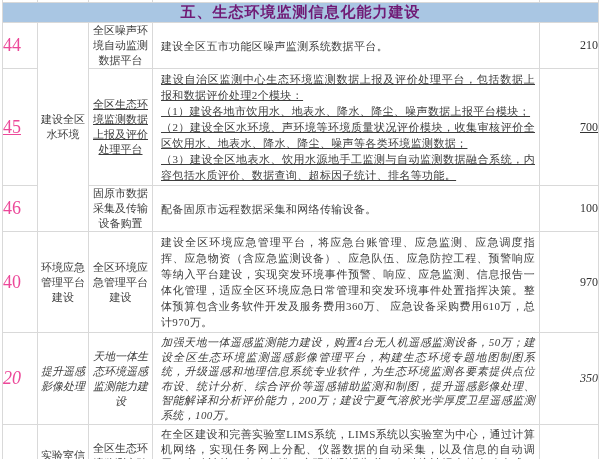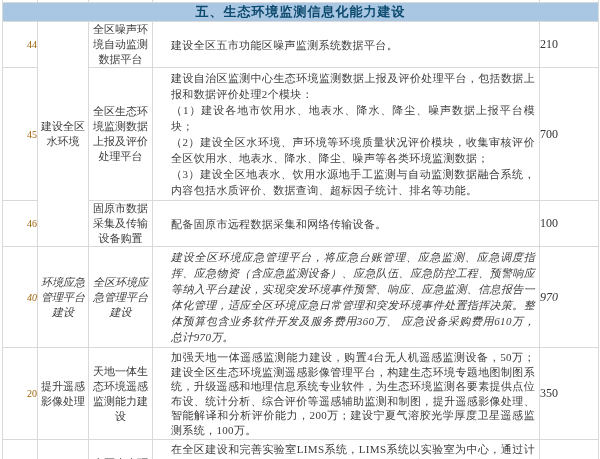--- a/index.html
+++ b/index.html
@@ -16,45 +16,45 @@
     border:1px solid #d9d9d9;
     vertical-align:middle;
     overflow:hidden;
     padding:0;
   }
   
   tr.top-strip td{height:2px;border-top:none;background:#fff;}
   
   tr.section-row td{
     height:17px;background:#a9c6e3;text-align:center;
-    font-weight:bold;font-size:13px;letter-spacing:1px;color:#0c4a6e;
+    font-weight:bold;font-size:15px;letter-spacing:1px;color:#701a75;
   }
   .no{
-    text-align:right;font-size:10px;color:#a16207;
+    text-align:left;font-size:18px;color:#ec4899;
   }
   .cat,.proj{
     text-align:center;font-size:11px;color:#3d3d3d;
     word-break:break-all;line-height:15px;
     padding:0 2px;
   }
   .desc{
     font-size:11px;color:#3d3d3d;
     text-align:justify;word-break:break-all;
     white-space:pre-line;
-    padding:2px 4px 2px 18px;
+    padding:2px 4px 2px 8px;
     letter-spacing:0.35px;
   }
   .amt{
-    text-align:left;font-size:12px;color:#333;
+    text-align:right;font-size:12px;color:#333;
   }
   tr.r44 td{height:39px;}
-  tr.r45 td{height:112px;}
+  tr.r45 td{height:112px;text-decoration:underline;}
   tr.r46 td{height:35px;font-family:Liberation Serif, serif;}
-  tr.r47 td{height:79px;font-style:italic;}
-  tr.r48 td{height:85px;}
+  tr.r47 td{height:79px;}
+  tr.r48 td{height:85px;font-style:italic;}
   tr.r49 td{height:71px;}
   tr.r44 .desc,tr.r45 .desc,tr.r46 .desc,tr.r47 .desc{line-height:16px;}
   tr.r48 .desc,tr.r49 .desc{line-height:14.5px;}
 </style>
 </head>
 <body>
 
 <div class="sheet">
   <table>
     <colgroup>

